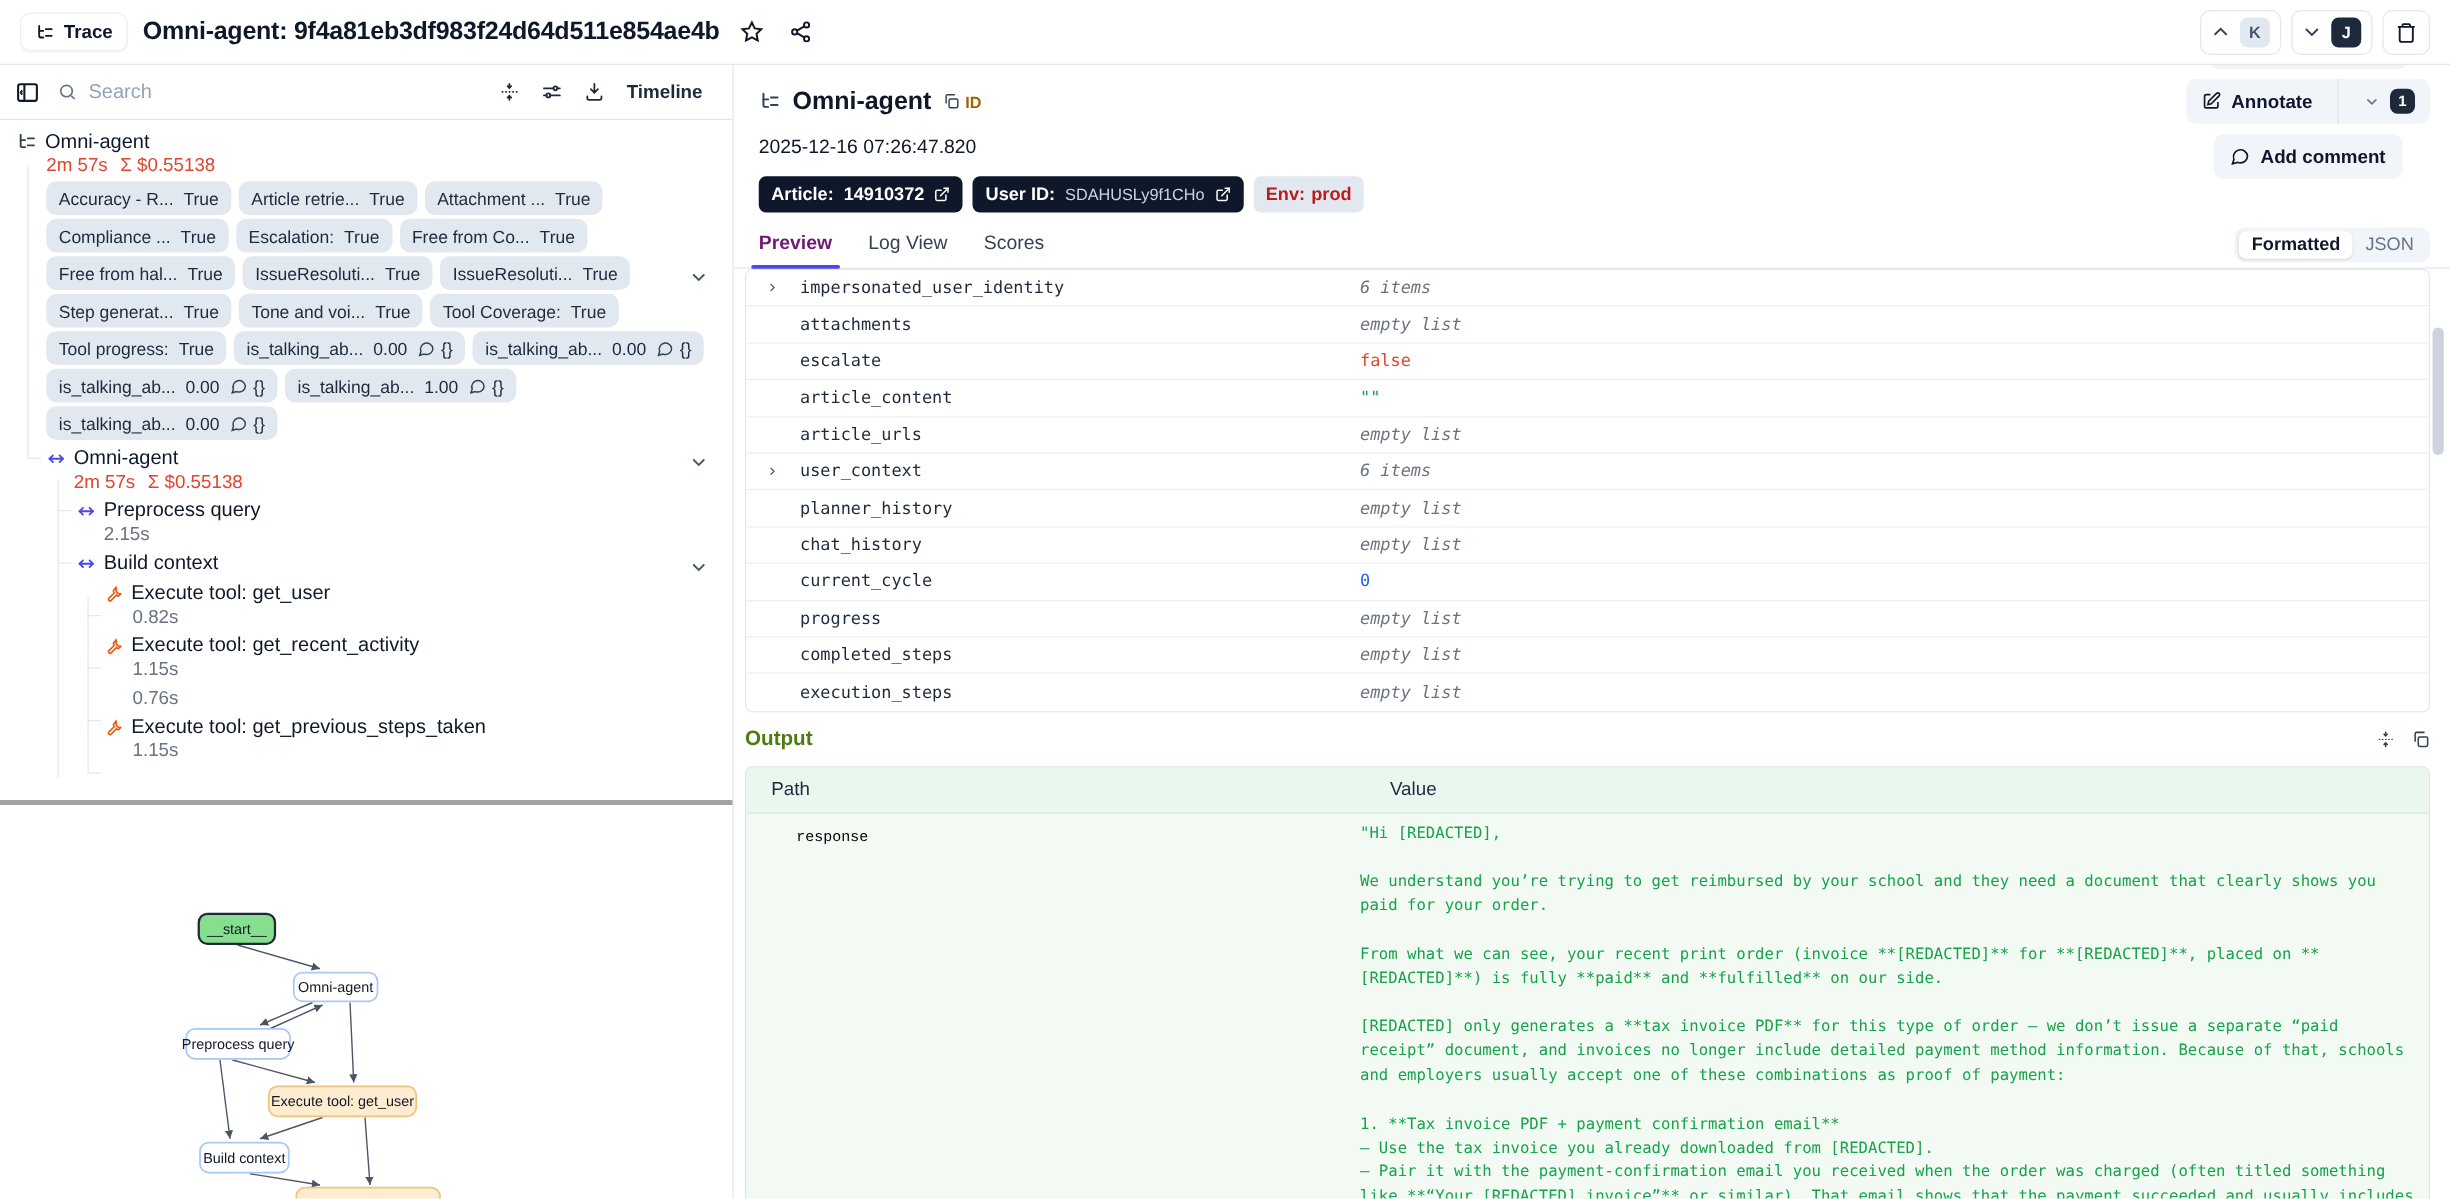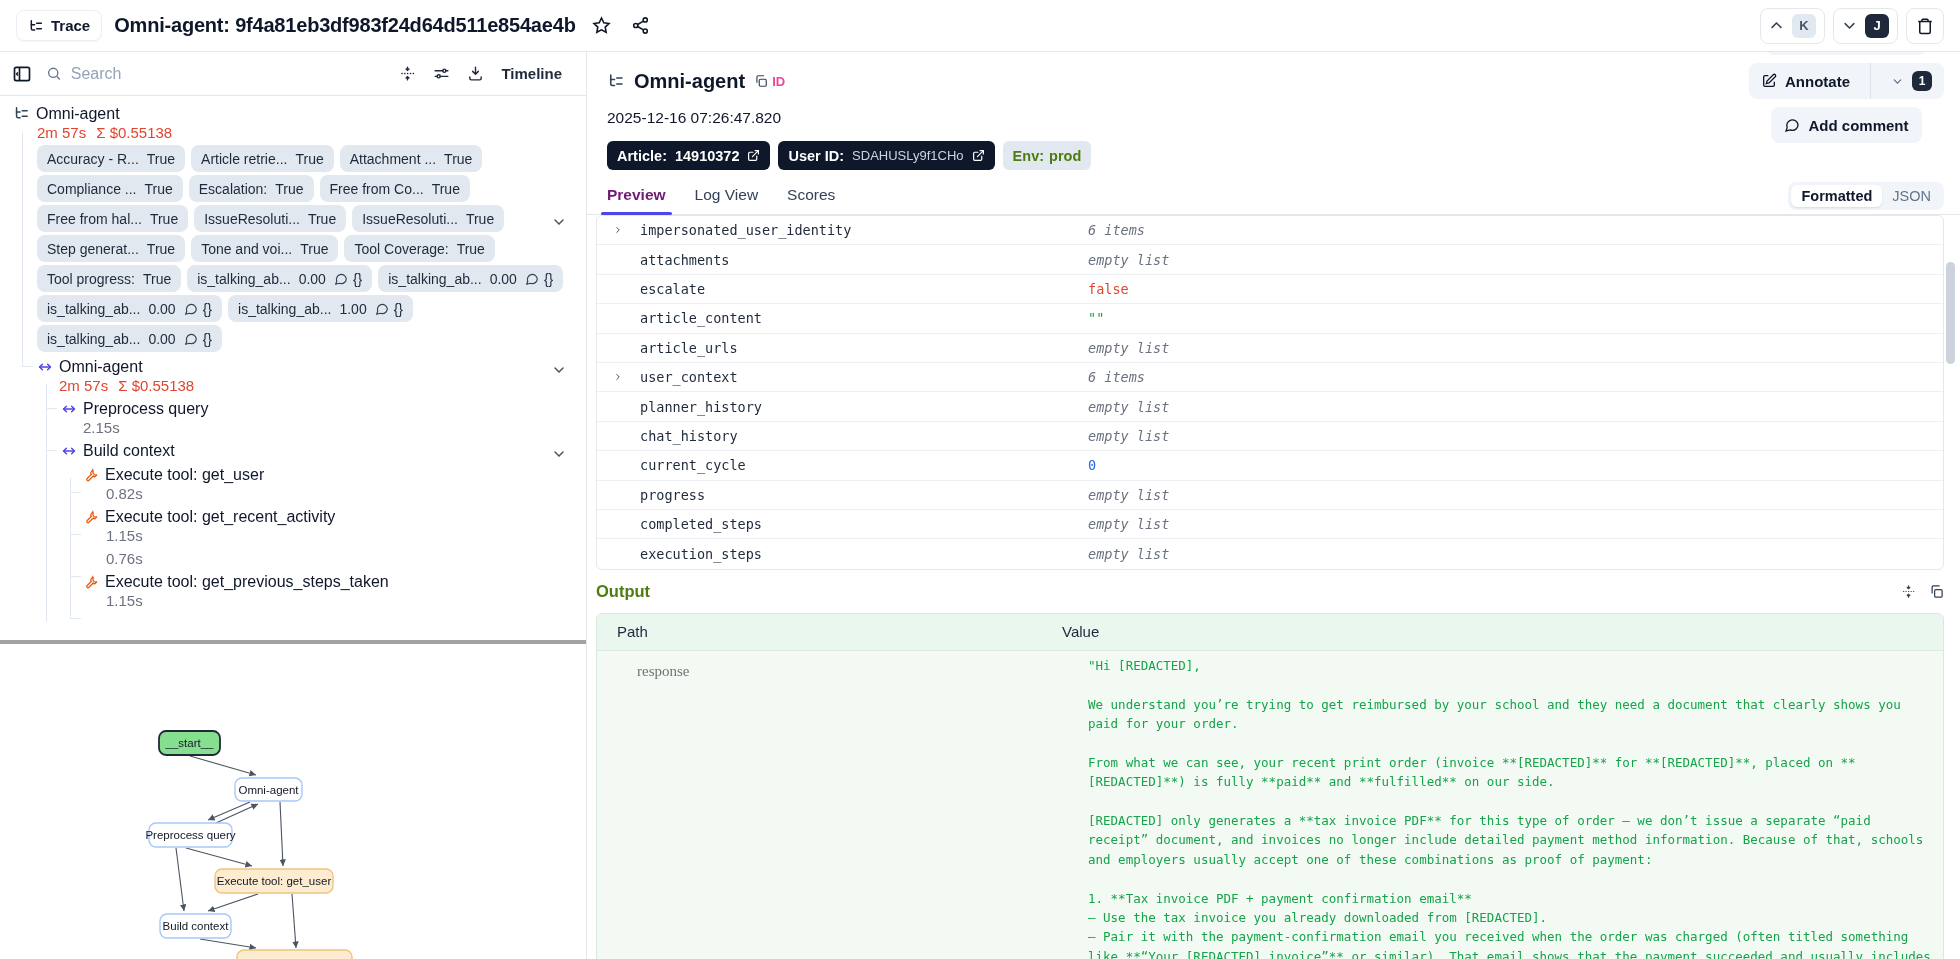--- a/index.html
+++ b/index.html
@@ -53,38 +53,38 @@
   .hline { position:absolute; height:1px; background:#e2e8f0; }
   .t-chev { position:absolute; left:551px; cursor:pointer; }
 
   .graph { height:319px; border-top:4px solid #a3a3a3; position:relative; overflow:hidden; }
 
   
   .main { flex:1; position:relative; overflow:hidden; }
   .main-header { display:flex; align-items:center; height:38px; margin:10px 16px 0 20px; gap:9px; }
   .m-title { font-size:20px; font-weight:700; }
   .id-chip { display:flex; align-items:center; gap:4px; font-size:13px; font-weight:600;
-    color:#ec4899; background:none; border:none; cursor:pointer; }
+    color:#a16207; background:none; border:none; cursor:pointer; }
   .m-actions { margin-left:auto; display:flex; gap:8px; align-items:center;flex-direction:column; }
   .act-btn { height:36px; display:flex; align-items:center; gap:8px; padding:0 13px;
     background:#f1f5f9; border:none; border-radius:8px; font-size:15px; font-weight:600;
     color:#0f172a; cursor:pointer; font-family:"Liberation Sans", sans-serif; }
   .split { padding:0; overflow:hidden; }
   .split .seg { display:flex; align-items:center; gap:8px; padding:0 12px; height:36px; }
   .split .divider { width:1px; height:36px; background:#dbe2ea; }
   .count-badge { width:20px; height:20px; border-radius:6px; background:#1e293b; color:#fff;
     font-size:12px; font-weight:700; display:flex; align-items:center; justify-content:center; }
 
   .timestamp { margin:9px 0 0 20px; font-size:15.5px; height:19px; }
   .m-badges { margin:13px 0 0 20px; display:flex; gap:8px; align-items:center; }
   .pill { height:29px; display:flex; align-items:center; gap:8px; padding:0 10px;
     border-radius:6px; font-size:14.5px; font-weight:700; cursor:pointer; }
   .pill.dark { background:#0f172a; color:#fff; }
   .pill.dark .sub { font-weight:400; font-size:13px; color:#cbd5e1; }
-  .pill.gray { background:#e2e8f0; color:#4d7c0f; cursor:default; }
+  .pill.gray { background:#e2e8f0; color:#b91c1c; cursor:default; }
 
   .tabs-row { margin-top:13px; height:32px; display:flex; align-items:flex-end;
     padding:0 16px 0 20px; border-bottom:1px solid #e5e7eb; position:relative; }
   .tabs { display:flex; gap:29px; }
   .tab { font-size:15.5px; color:#334155; padding-bottom:10px; position:relative; cursor:pointer; }
   .tab.active { color:#701a75; font-weight:700; }
   .tab.active::after { content:""; position:absolute; left:-6px; right:-6px; bottom:-1px;
     height:3px; background:#4f46e5; border-radius:2px; }
   .fmt-toggle { margin-left:auto; margin-bottom:4px; background:#f1f5f9; border-radius:8px;
     padding:3px; display:flex; align-items:center; }
@@ -104,24 +104,24 @@
   .v-str { color:#16a34a; }
 
   .out-head { margin:10px 16px 0 9px; height:24px; display:flex; align-items:center; }
   .out-title { font-size:16.5px; font-weight:700; color:#4d7c0f; }
   .out-icons { margin-left:auto; display:flex; gap:13px; align-items:center; }
   .otable { margin:9px 16px 0 9px; border:1px solid #d9e9dd; border-radius:6px;
     background:#f3faf4; overflow:hidden; height:500px; }
   .ot-header { height:37px; background:#eaf7ee; border-bottom:1px solid #d9ecdf;
     display:flex; align-items:center; position:relative; font-size:15px; color:#1e293b; }
   .ot-header .c1 { padding-left:20px; }
-  .ot-header .c2 { position:absolute; left:465px; }
+  .ot-header .c2 { position:absolute; left:515px; }
   .ot-body { position:relative; padding-top:10px; }
-  .ot-path { position:absolute; left:40px; top:12px; font-family:Liberation Serif, serif;
-    font-size:15px; color:#737373; }
+  .ot-path { position:absolute; left:40px; top:12px; font-family:Liberation Mono, monospace;
+    font-size:12px; color:#000000; }
   .resp { position:absolute; left:491px; top:5px; white-space:pre;
     font-family:"DejaVu Sans Mono", monospace; font-size:12.5px; line-height:19.4px; color:#16a34a; }
 
   .scroll-thumb { position:absolute; right:5px; top:210px; width:9px; height:102px;
     background:#cdd3dc; border-radius:5px; }
 
   svg.ic { display:block; }
 </style>
 </head>
 <body>

